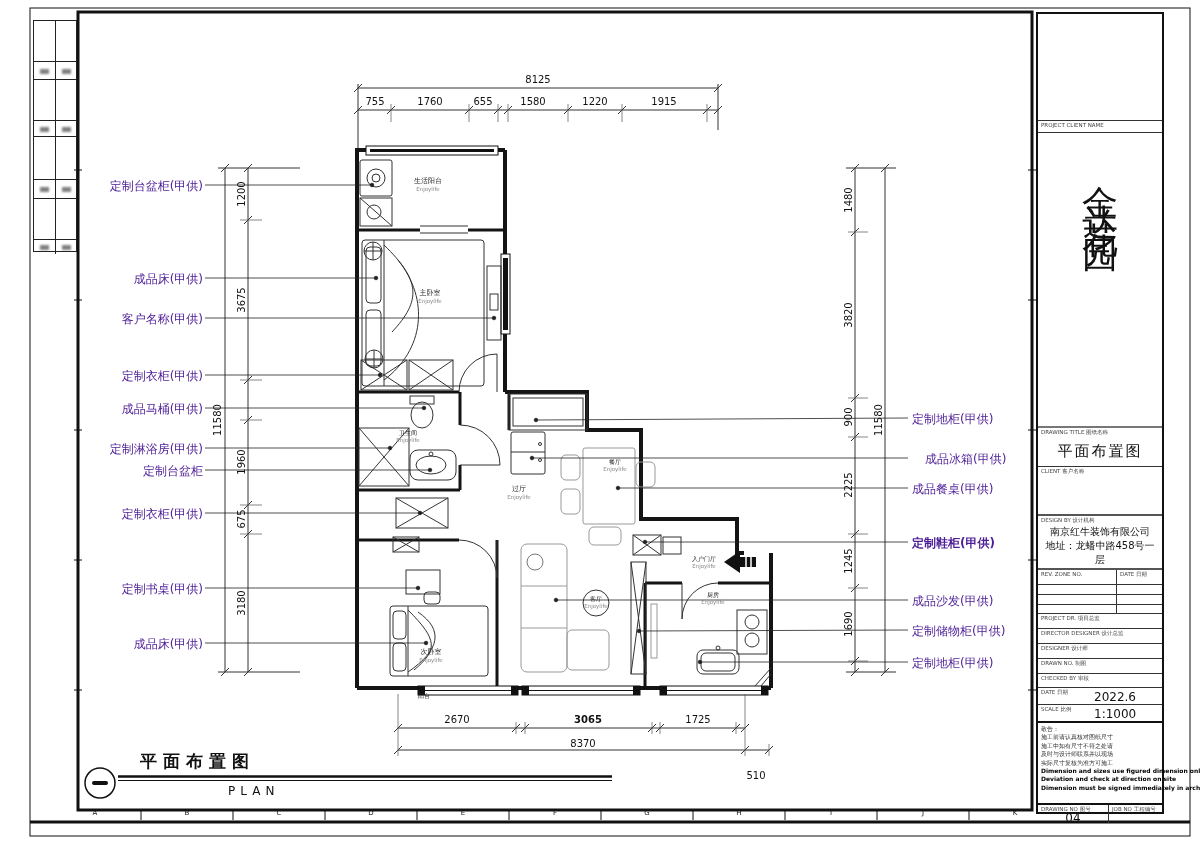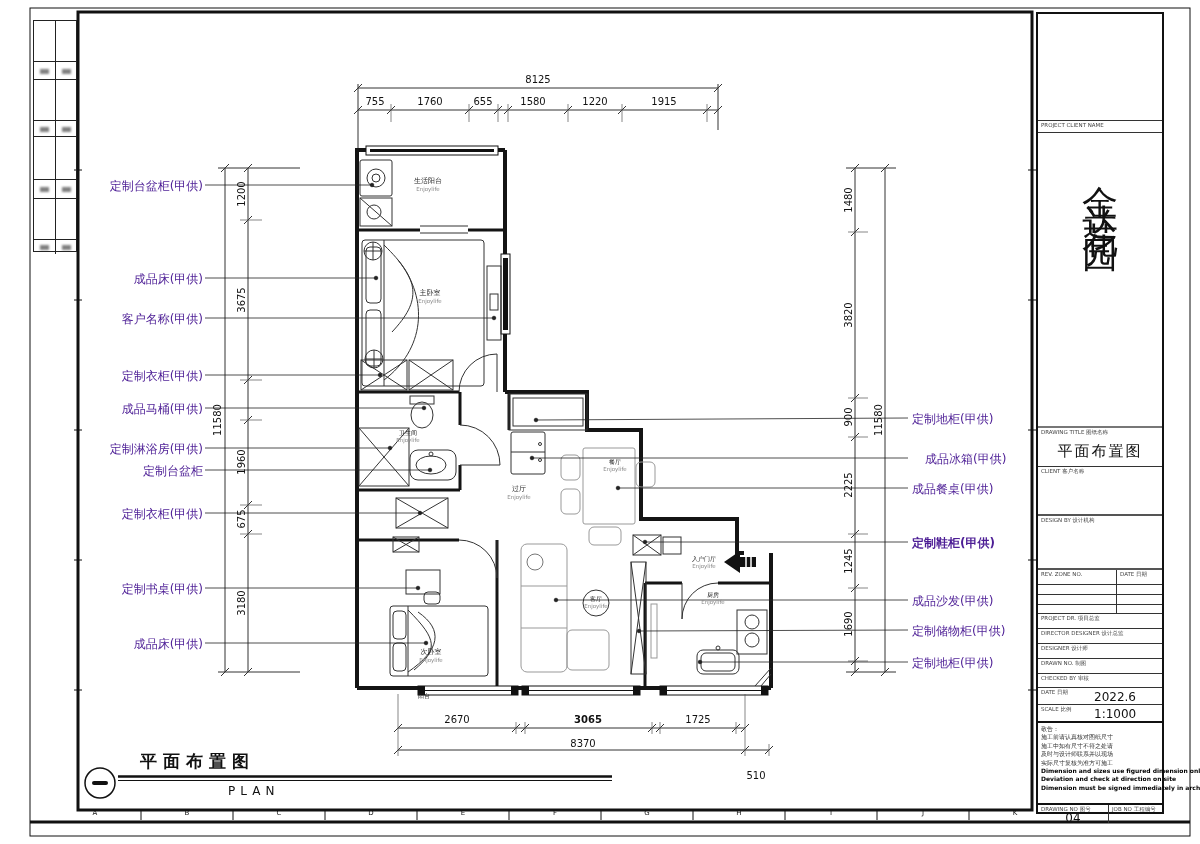--- a/index.html
+++ b/index.html
@@ -529,20 +529,24 @@
       <span class="microhdr">DRAWING TITLE 图纸名称</span>
       <div class="abs" style="left:0;top:14px;width:100%;text-align:center;font-size:15px;letter-spacing:2px;">平面布置图</div>
     </div>
 
     <div class="row" style="top:452px;height:48px;">
       <span class="microhdr">CLIENT 客户名称</span>
     </div>
 
     <div class="row" style="top:500px;height:54px;border-top:2px solid #555;">
       <span class="microhdr">DESIGN BY 设计机构</span>
+      <div class="abs" style="left:0;top:9px;width:100%;text-align:center;font-size:10px;line-height:1.4;">
+        <div>南京红牛装饰有限公司</div>
+        <div style="padding:0 4px;white-space:normal;">地址：龙蟠中路458号一层</div>
+      </div>
     </div>
 
     <div class="row" style="top:554px;height:16px;border-top:2px solid #555;">
       <span class="microhdr">REV. ZONE NO.</span>
       <span class="microhdr" style="left:82px;">DATE 日期</span>
       <div class="abs" style="left:78px;top:0;width:1px;height:16px;background:#333;"></div>
     </div>
     <div class="row" style="top:570px;height:10px;">
         <div class="abs" style="left:78px;top:0;width:1px;height:10px;background:#333;"></div>
       </div>

